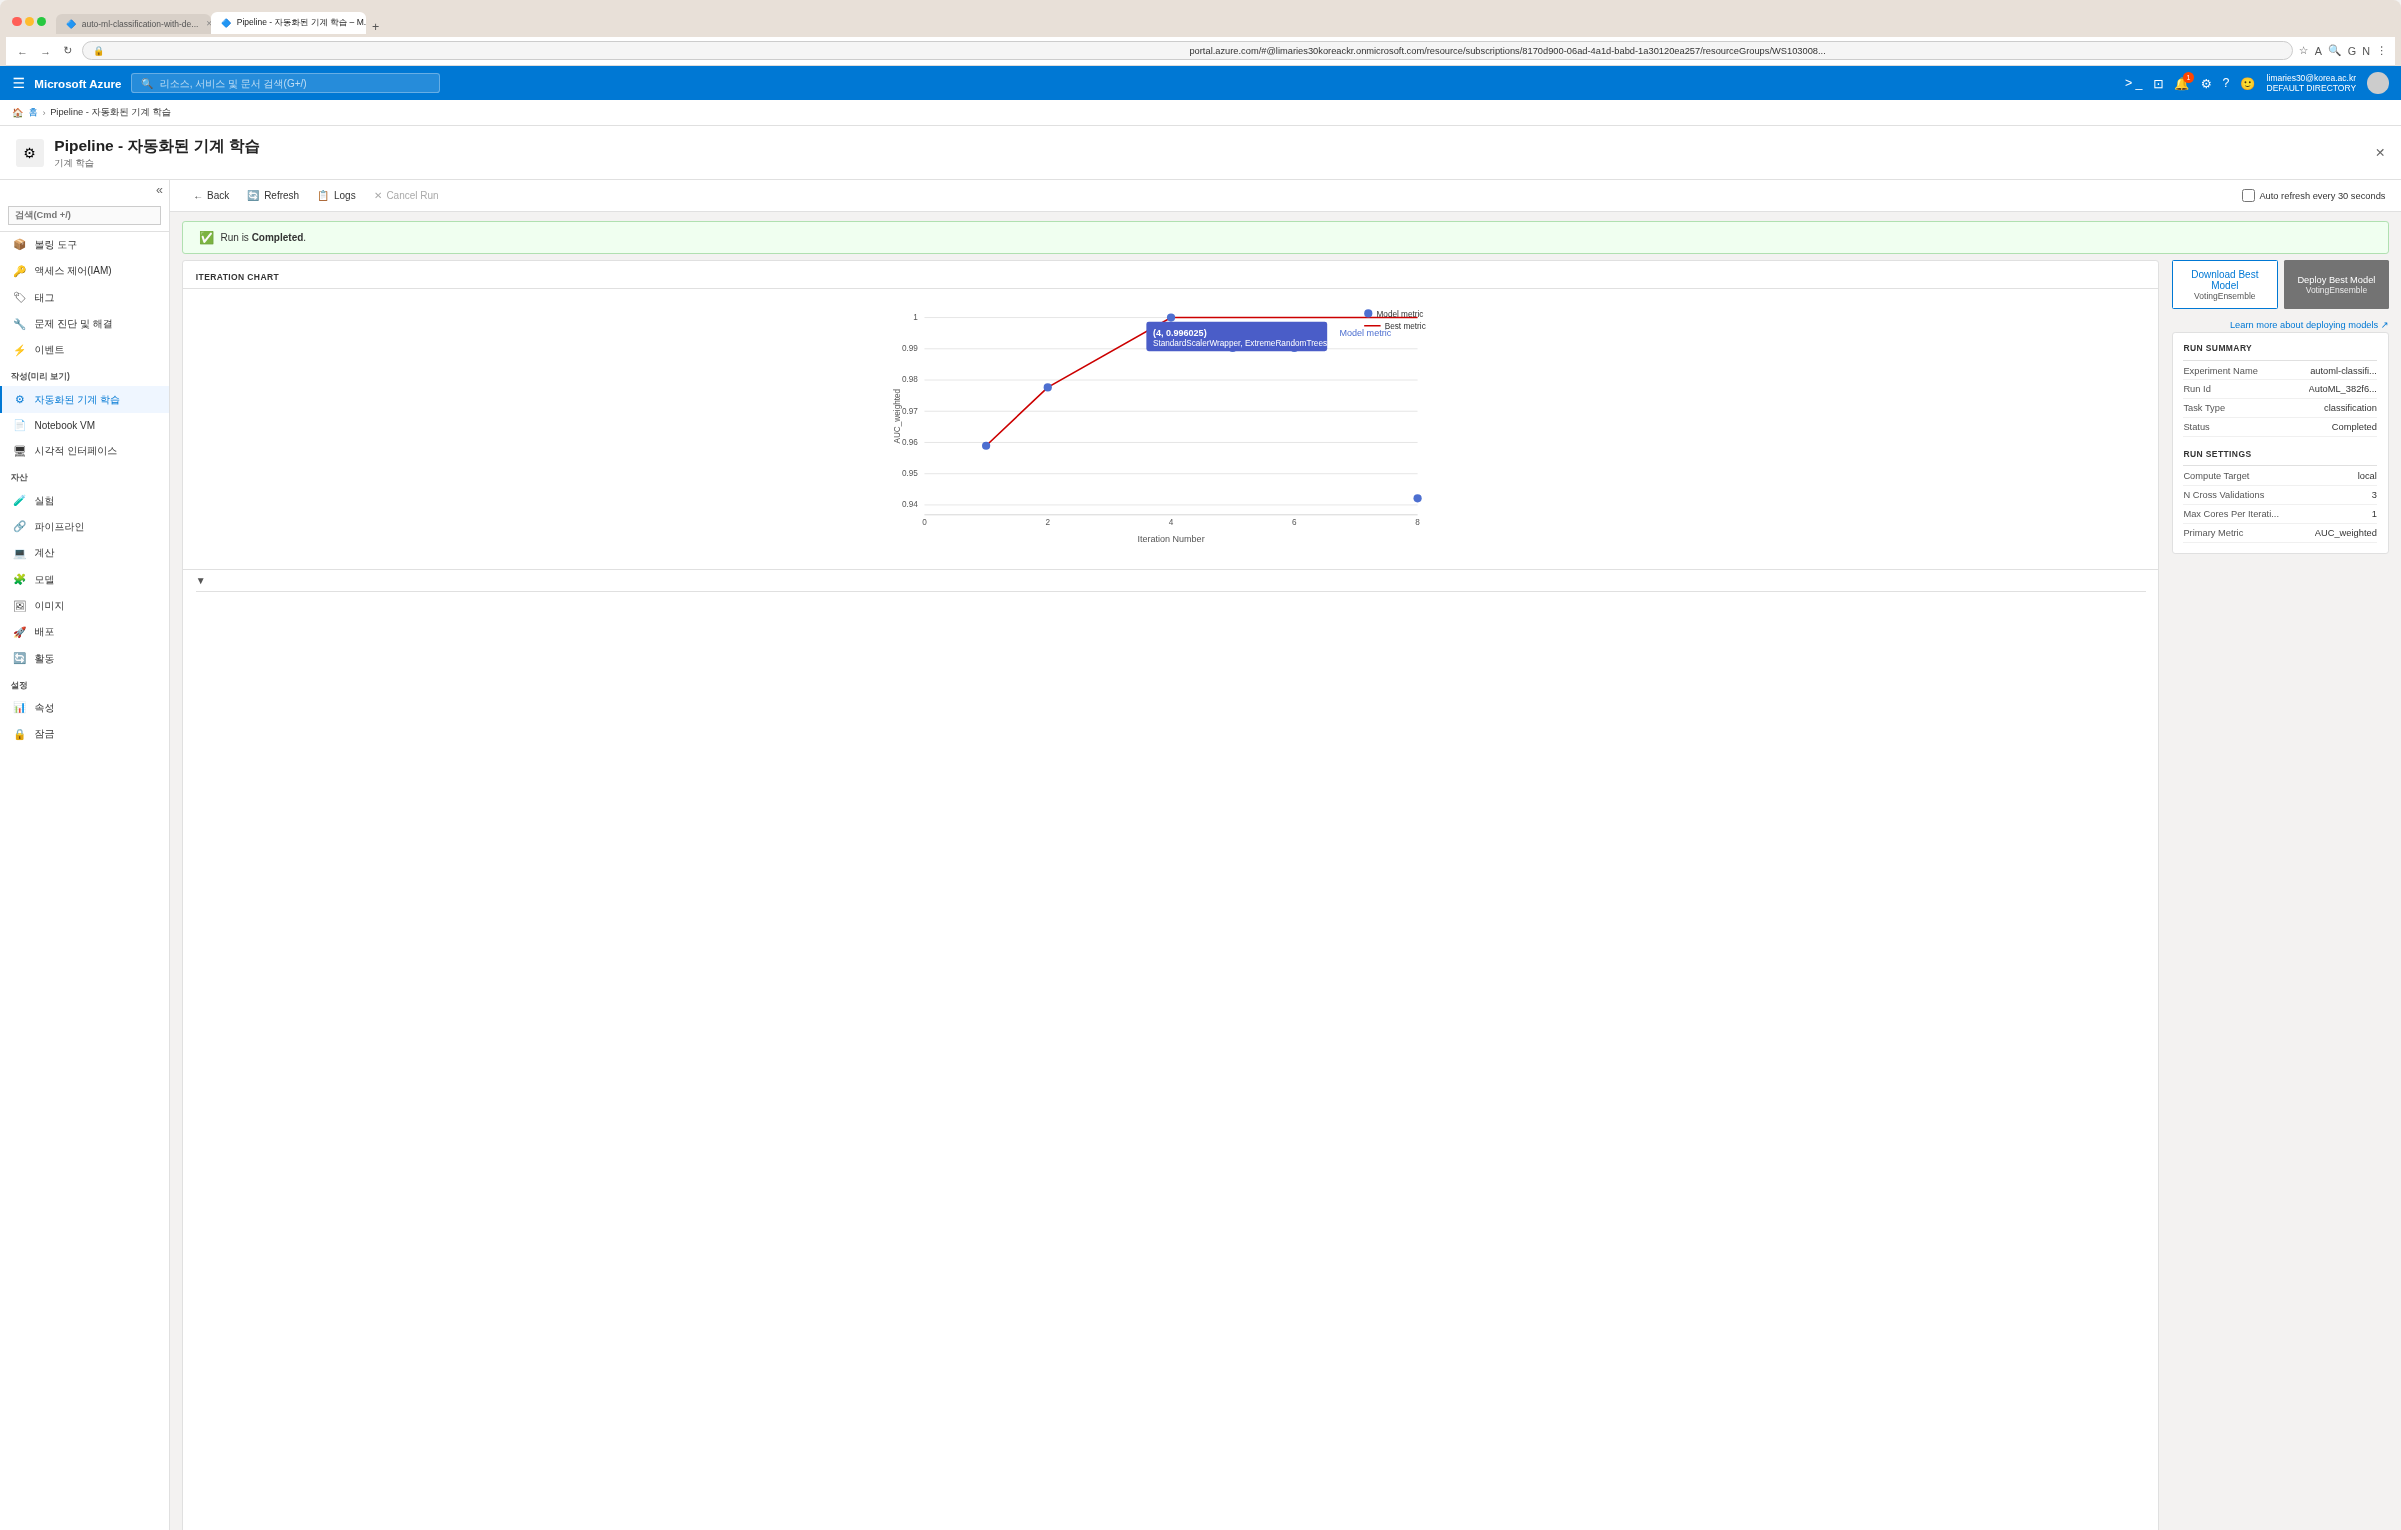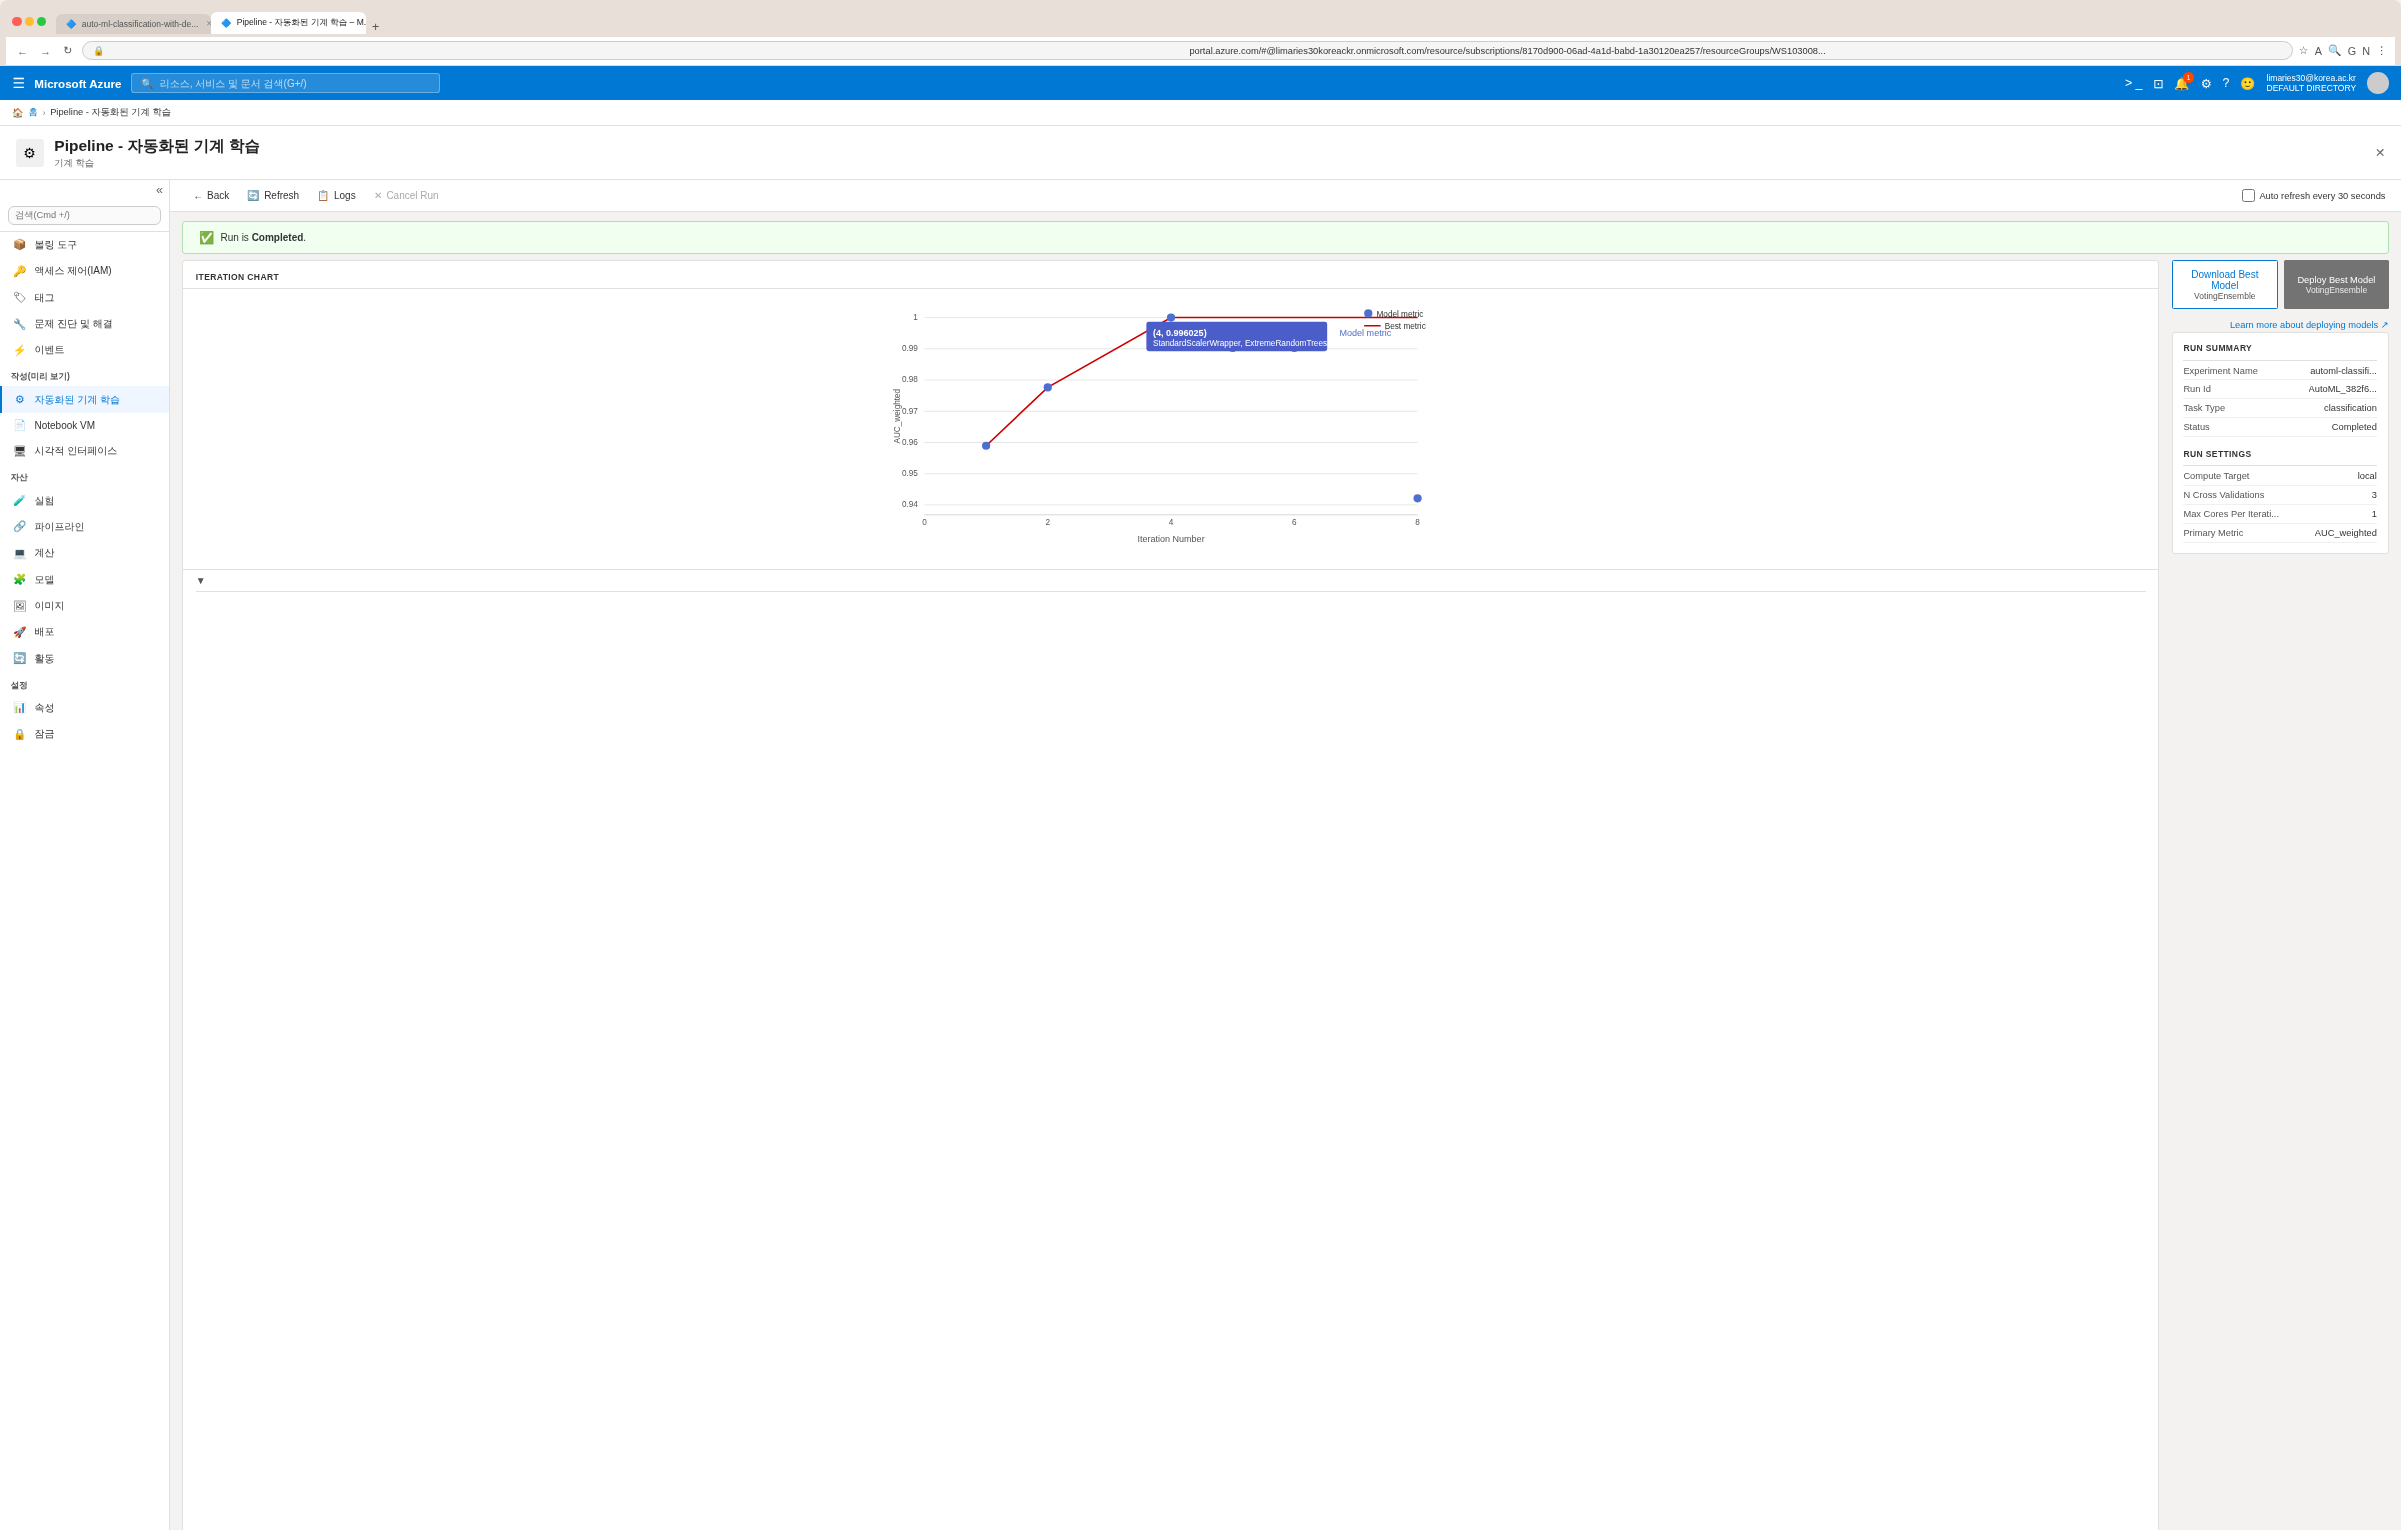--- a/index.html
+++ b/index.html
@@ -97,21 +97,21 @@
       align-items: center;
       gap: 6.2px;
     }
     .azure-search input {
       background: none; border: none; color: white; font-size: 10px; outline: none; flex: 1;
     }
     .azure-search input::placeholder { color: rgba(255,255,255,0.7); }
     .azure-topnav { display: flex; align-items: center; gap: 10.8px; margin-left: auto; }
     .azure-topnav-icon { color: white; font-size: 12.4px; cursor: pointer; position: relative; }
     .badge { position: absolute; top: -3.1px; right: -3.9px; background: #ff4500; color: white; border-radius: 50%; font-size: 7px; width: 10.8px; height: 10.8px; display: flex; align-items: center; justify-content: center; }
-    .azure-user { display: flex; flex-direction: column; align-items: flex-start; color: white; font-size: 8.5px; cursor: pointer; }
+    .azure-user { display: flex; flex-direction: column; align-items: center; color: white; font-size: 8.5px; cursor: pointer; }
     .azure-avatar { width: 21.7px; height: 21.7px; border-radius: 50%; background: #ccc; }
 
     
     .breadcrumb {
       display: flex; align-items: center; gap: 4.6px;
       padding: 6.2px 12.4px;
       font-size: 9.3px;
       color: #333;
       background: white;
       border-bottom: 0.8px solid #e0e0e0;
@@ -437,21 +437,21 @@
   <span class="page-header-close">✕</span>
 </div>
 
 <div class="main-layout">
 
   <div class="sidebar">
     <div class="sidebar-collapse">
       <button class="sidebar-collapse-btn">«</button>
     </div>
     <div class="sidebar-search">
-      <input type="text" style="width: 100%; border: 0.8px solid rgb(204, 204, 204); border-radius: 6px; padding: 3.1px 6.2px; font-size: 9.3px;" placeholder="검색(Cmd +/)">
+      <input type="text" style="width: 100%; border: 0.8px solid rgb(204, 204, 204); border-radius: 0; padding: 3.1px 6.2px; font-size: 9.3px; font-weight: bold;" placeholder="검색(Cmd +/)">
     </div>
 
     <div>
       <div class="sidebar-item">
         <span class="sidebar-icon">📦</span>
         <span>볼링 도구</span>
       </div>
       <div class="sidebar-item">
         <span class="sidebar-icon">🔑</span>
         <span>액세스 제어(IAM)</span>

